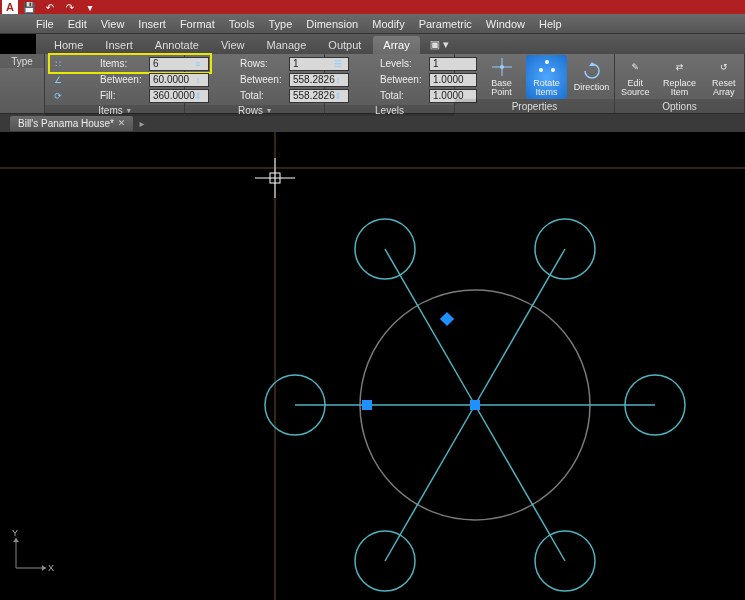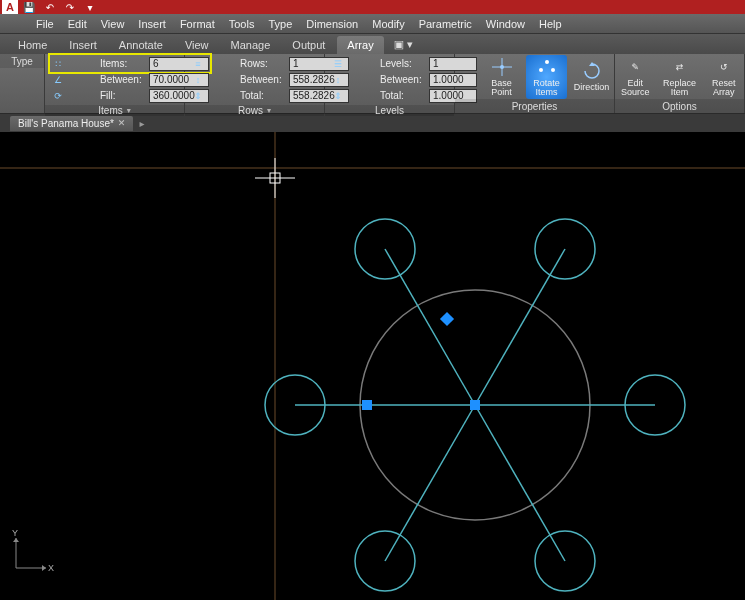--- a/index.html
+++ b/index.html
@@ -9,21 +9,21 @@
   .titlebar { height: 14px; background: #b02020; display: flex; align-items: center; }
   .qat { display: flex; align-items: center; gap: 4px; padding-left: 2px; }
   .app-icon { width: 16px; height: 14px; background: #fff; color: #b02020; font-weight: bold; font-size: 11px; display: flex; align-items: center; justify-content: center; }
   .qat-btn { width: 16px; height: 14px; display: flex; align-items: center; justify-content: center; color: #fff; font-size: 10px; }
 
   
   .menubar { height: 20px; background: linear-gradient(#6a6a6a,#555); display: flex; align-items: center; padding-left: 36px; gap: 14px; color: #eee; border-bottom:1px solid #333;}
   .menubar span { font-size: 11px; cursor: default; }
 
   
-  .tabstrip { height: 20px; background: linear-gradient(#5a5a5a,#4a4a4a); display: flex; align-items: flex-end; padding-left: 8px; gap: 2px; }
+  .tabstrip { height: 20px; background: linear-gradient(#5a5a5a,#4a4a4a); display: flex; align-items: flex-end; padding-left: 8px; gap: 2px; margin-left: 36px; }
   .tab { padding: 3px 10px; font-size: 11px; color: #ddd; cursor: default; }
   .tab.active { background: linear-gradient(#7a7a7a,#6a6a6a); border-radius: 3px 3px 0 0; color: #fff; }
   .tabstrip .extra { padding: 3px 8px; color:#ddd; font-size:11px;}
 
   
   .ribbon { height: 60px; background: linear-gradient(#6f6f6f,#5a5a5a); display: flex; border-bottom: 1px solid #2a2a2a; }
   .panel { border-right: 1px solid #3a3a3a; display: flex; flex-direction: column; position: relative; }
   .panel-body { flex: 1; display: flex; align-items: center; padding: 2px 6px; gap: 4px; }
   .panel-title { height: 14px; text-align: center; font-size: 10px; color: #ddd; background: rgba(0,0,0,0.12); display:flex; align-items:center; justify-content:center; gap:4px;}
   .panel-title .expand { font-size:8px; opacity:0.7;}
@@ -105,21 +105,21 @@
     <div class="panel-body">
       <div class="param-col">
         <div class="param-row highlight">
           <span class="param-icon">∷</span>
           <span class="param-label">Items:</span>
           <span class="param-input">6</span>
         </div>
         <div class="param-row">
           <span class="param-icon">∠</span>
           <span class="param-label">Between:</span>
-          <span class="param-input">70.0000</span>
+          <span class="param-input">60.0000</span>
         </div>
         <div class="param-row">
           <span class="param-icon">⟳</span>
           <span class="param-label">Fill:</span>
           <span class="param-input">360.0000</span>
         </div>
       </div>
     </div>
     <div class="panel-title">
         <span>Items</span>

